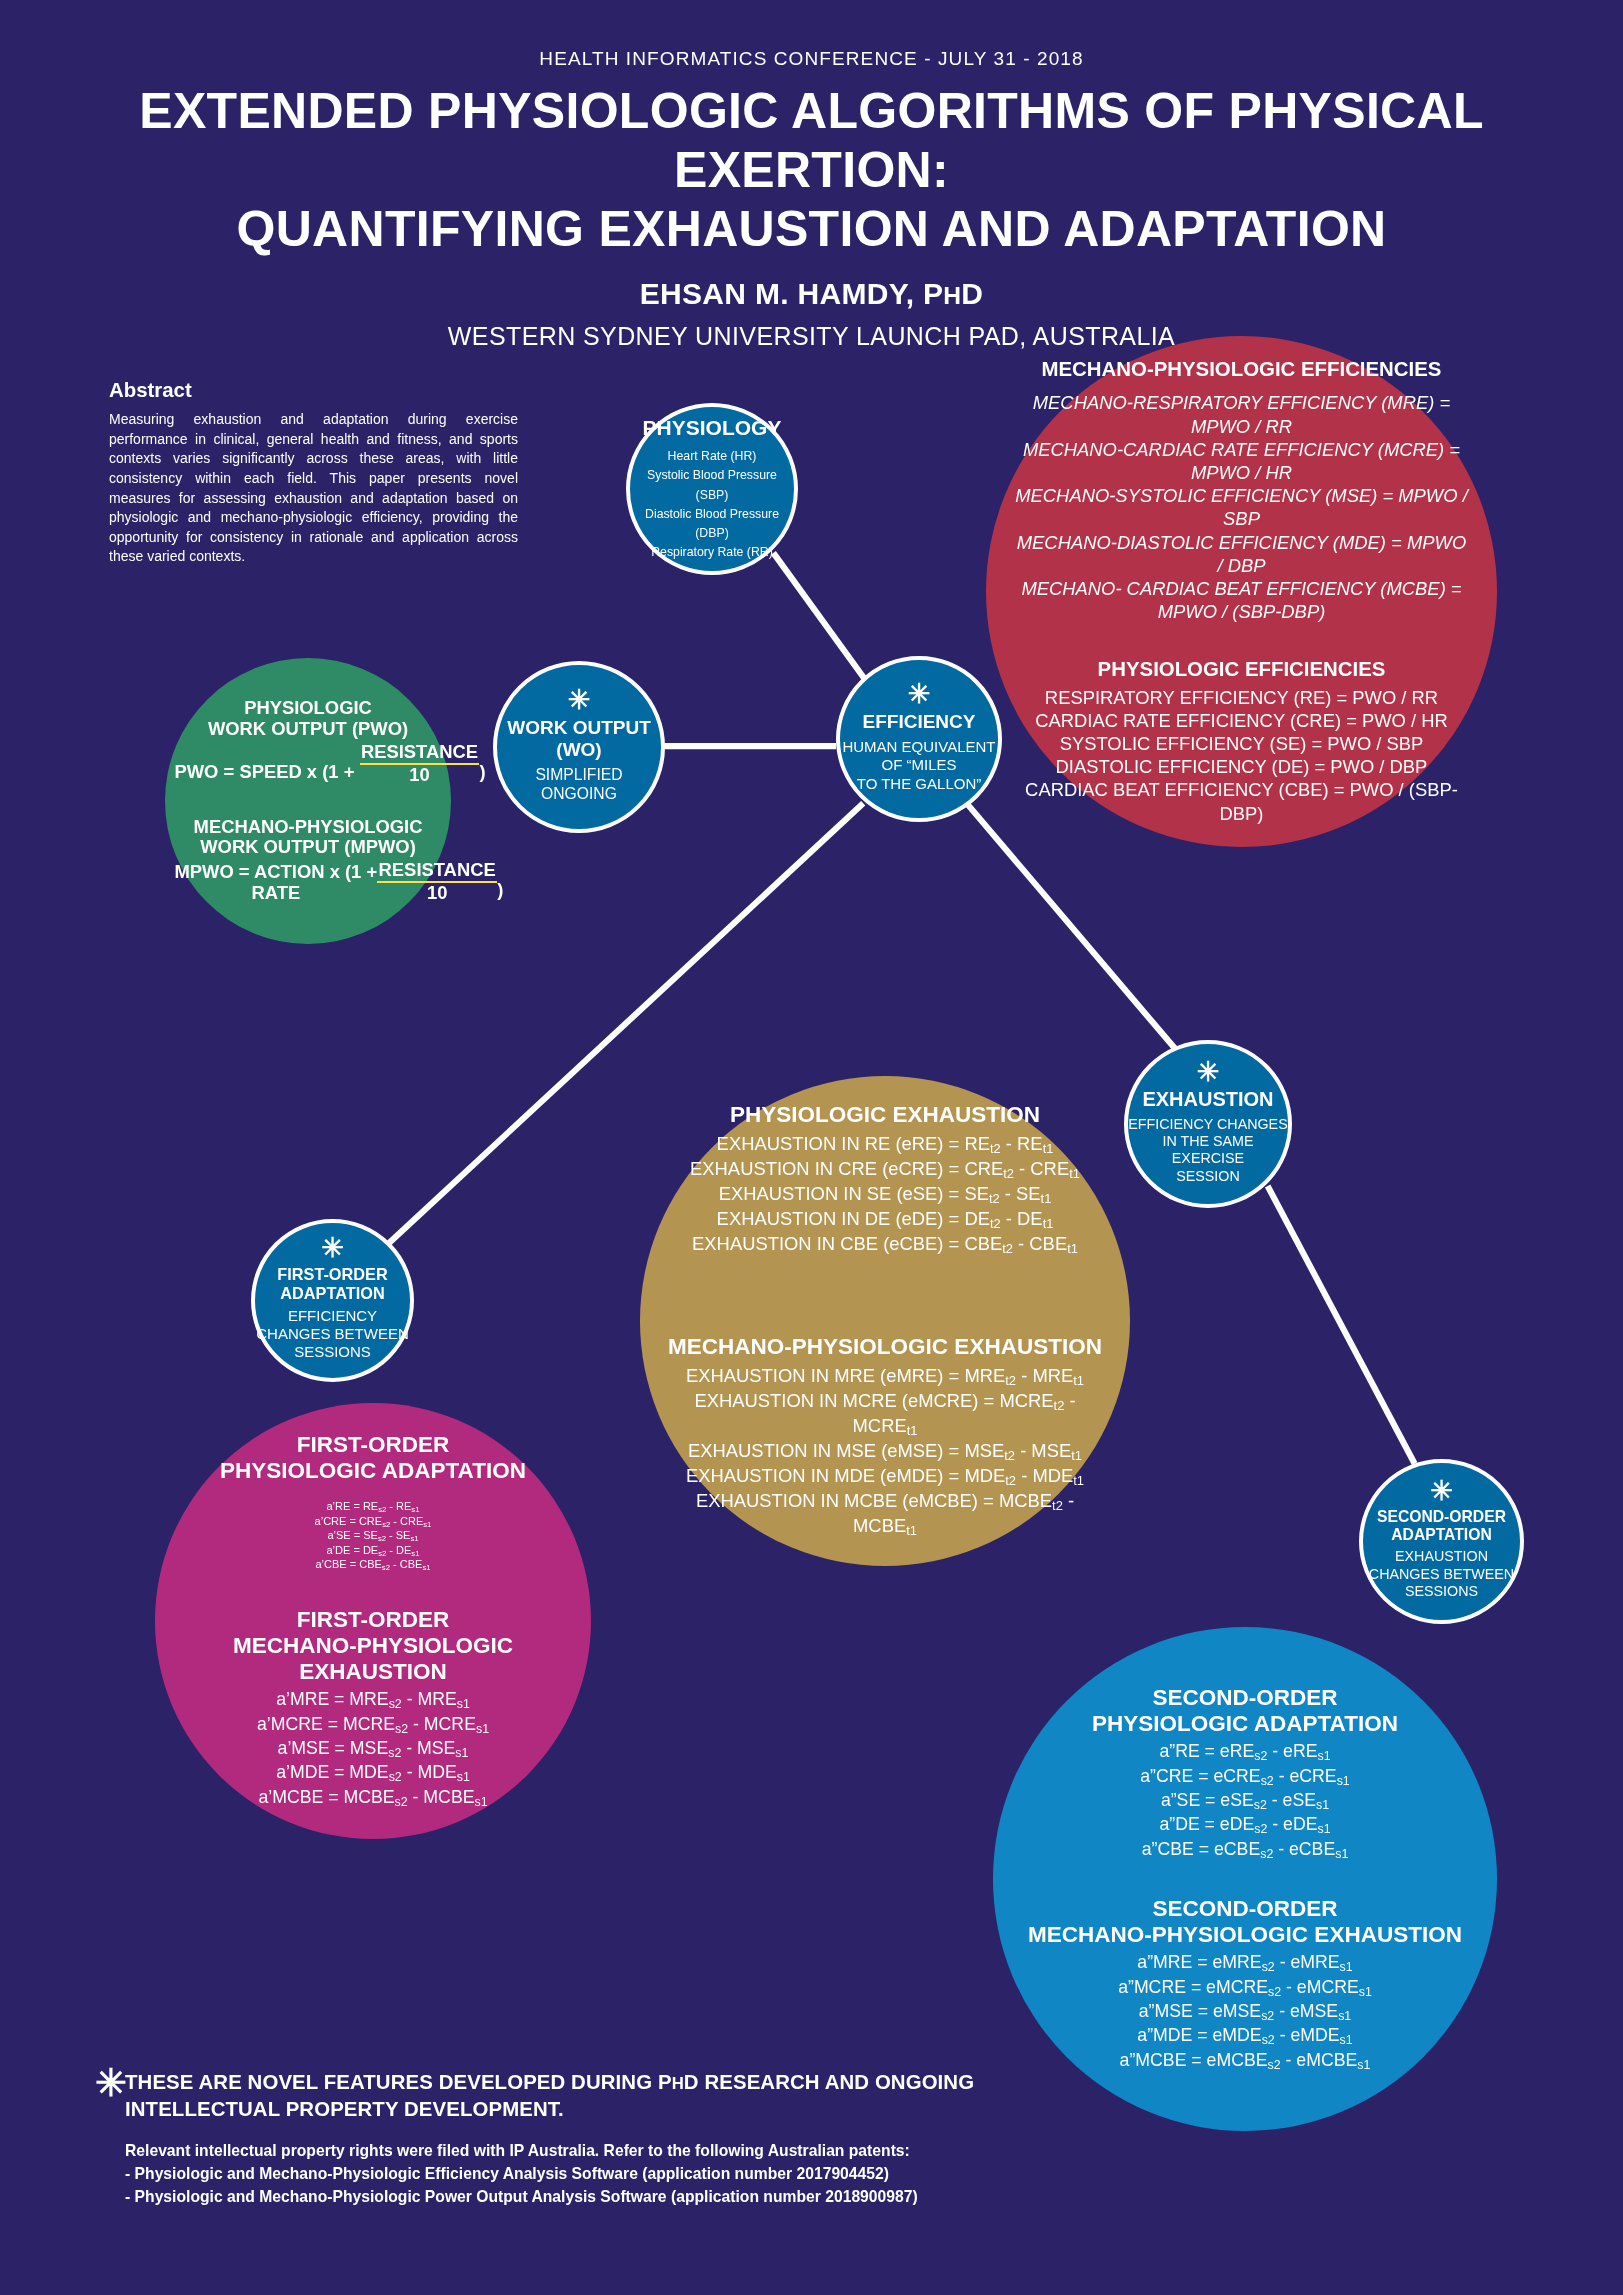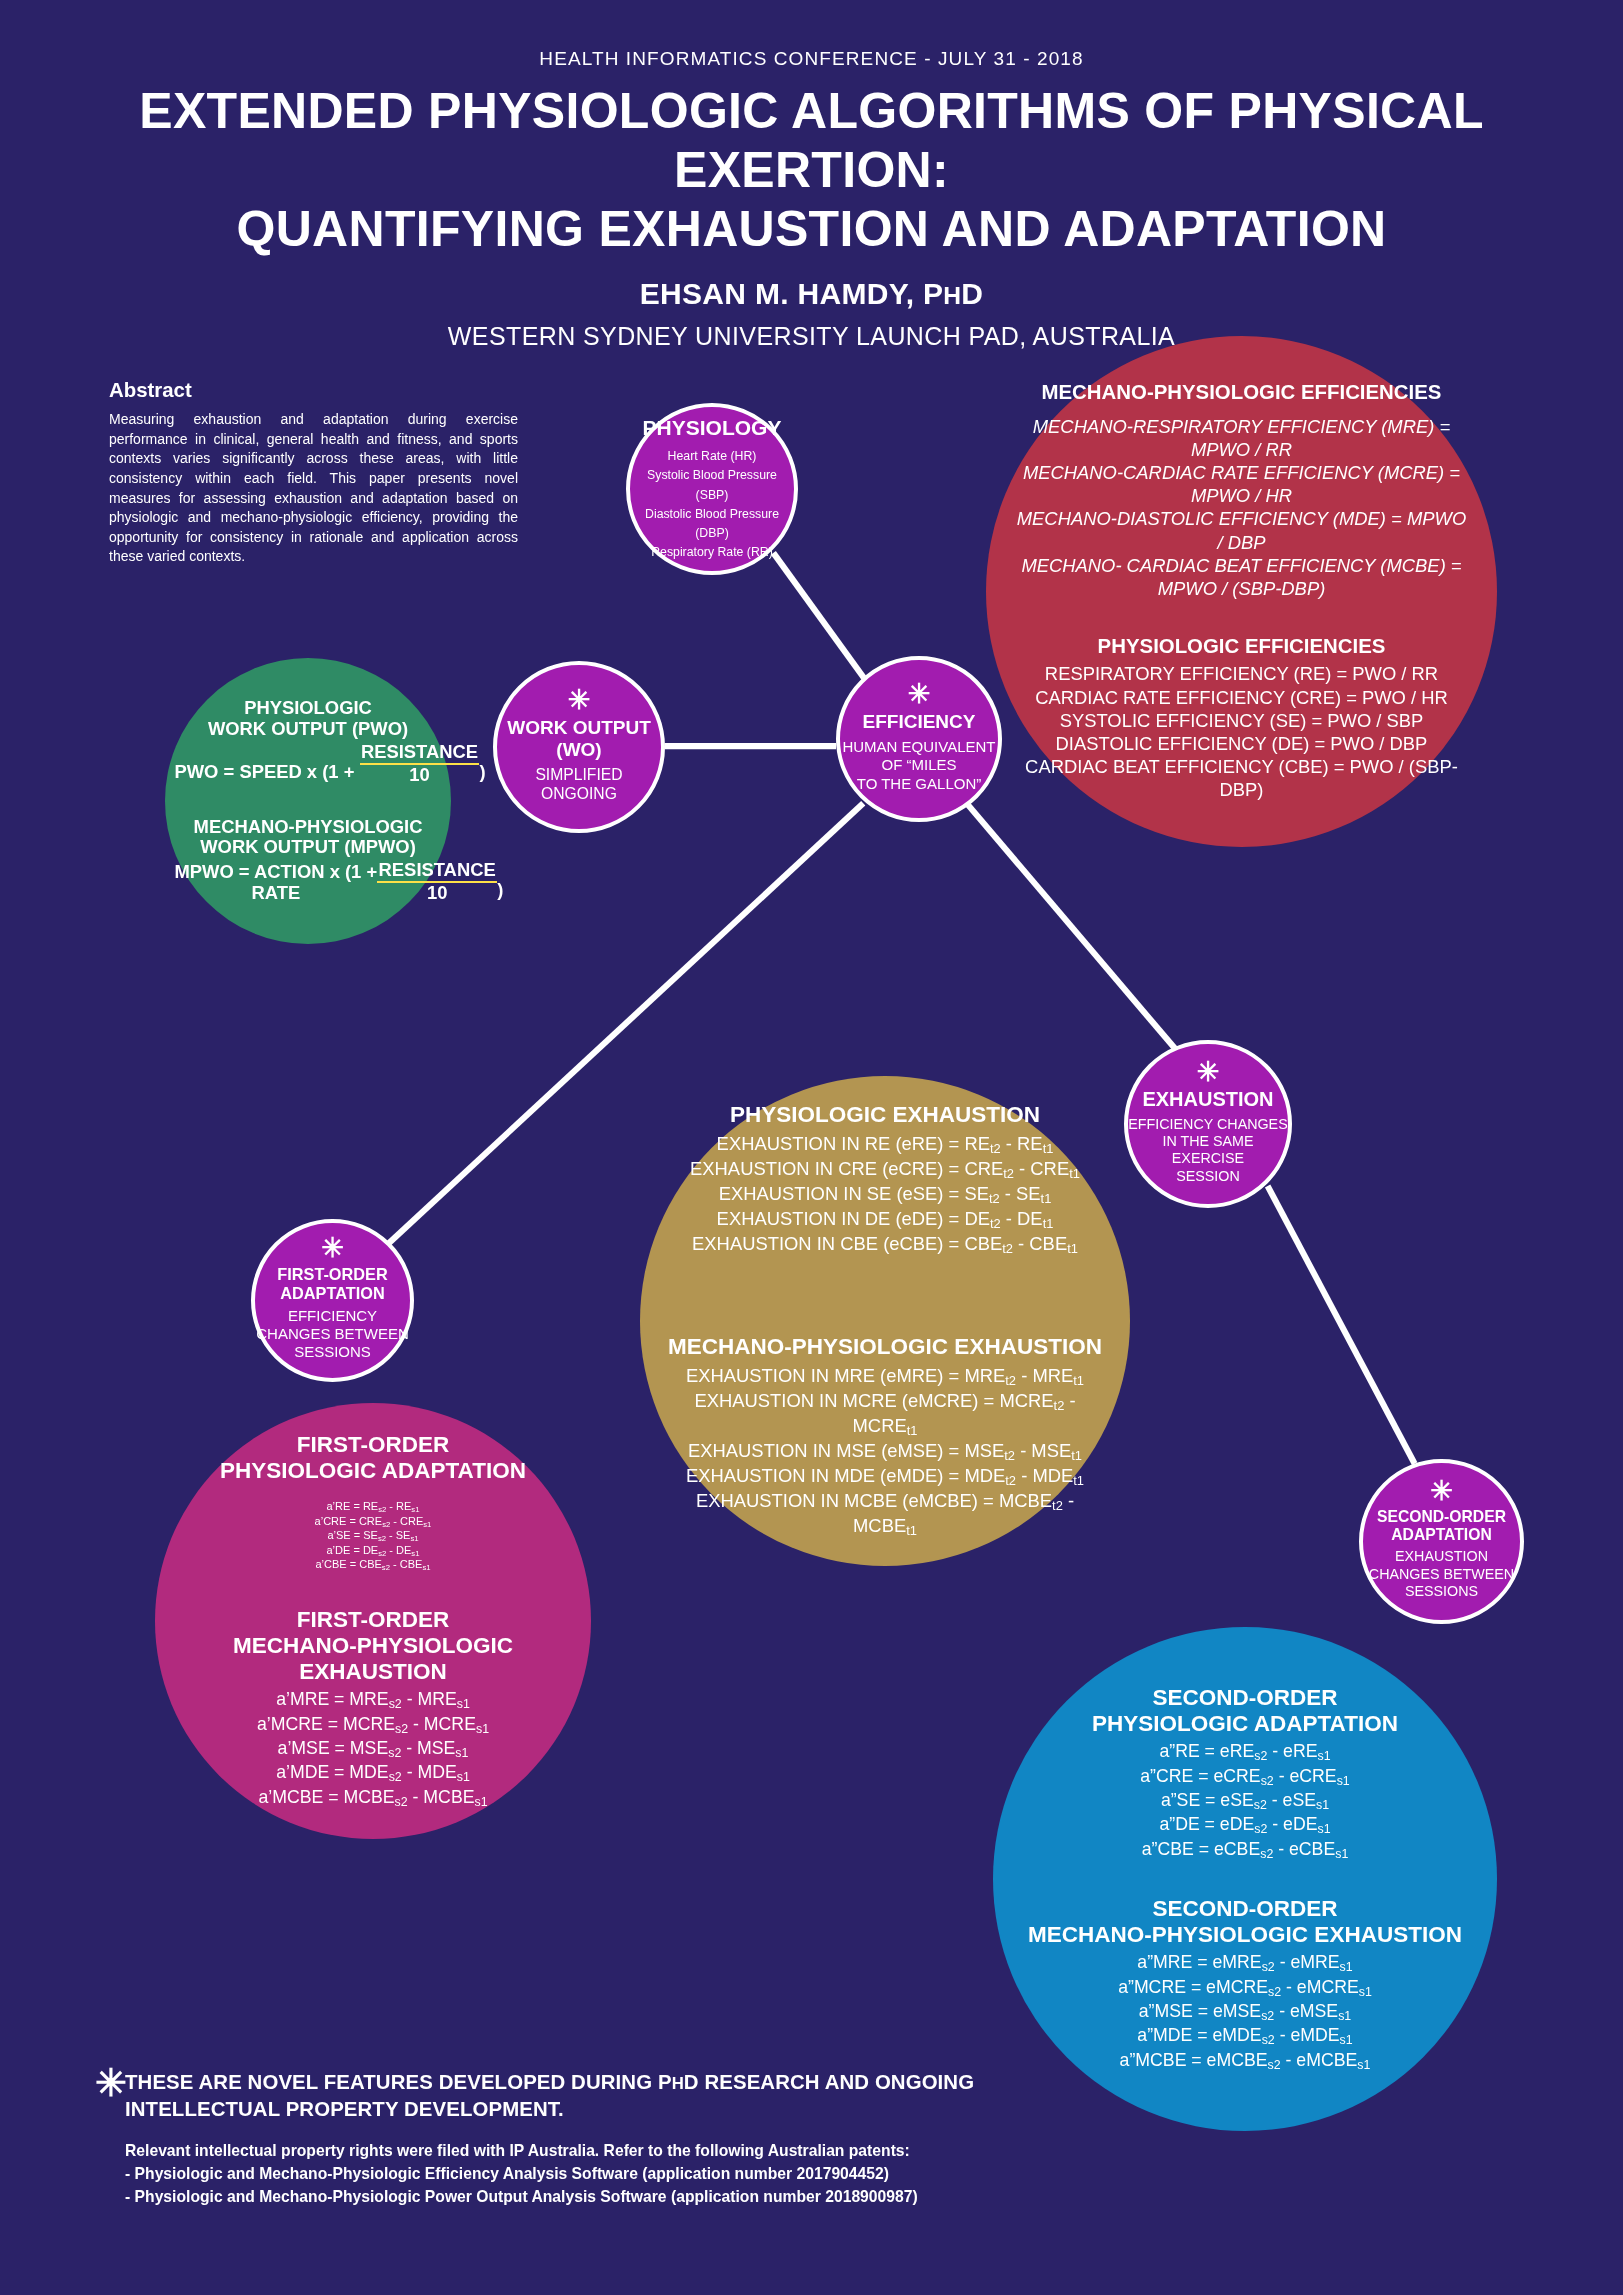--- a/index.html
+++ b/index.html
@@ -51,21 +51,21 @@
 
   #blob-red   { left: 986px; top: 336px;  width: 511px;  height: 511px;  background: #b23349; z-index: 2; }
   #blob-green { left: 165px;  top: 658px;  width: 286px;  height: 286px;  background: #2f8b65; z-index: 2; }
   #blob-gold  { left: 640px;  top: 1076px; width: 490px;  height: 490px;  background: #b39551; z-index: 2; gap: 40px; }
   #blob-pink  { left: 155px;  top: 1403px; width: 436px;  height: 436px;  background: #b22a7e; z-index: 2; }
   #blob-blue  { left: 993px; top: 1627px; width: 504px;  height: 504px;  background: #1186c4; z-index: 2; }
 
   
   .node {
     position: absolute; border-radius: 50%;
-    background: #a21caf; border: 4.8px solid #ffffff;
+    background: #0369a1; border: 4.8px solid #ffffff;
     display: flex; flex-direction: column; justify-content: center; align-items: center;
     text-align: center; z-index: 5;
   }
   .node .star { font-size: 27px; line-height: 0.7; font-weight: 700; margin-bottom: 6.8px; }
   .node .hd   { font-weight: 700; line-height: 1.16; }
   .node .ln   { font-weight: 400; line-height: 1.22; }
 
   #node-physiology { left: 626px;  top: 403px;  width: 172px; height: 172px; }
   #node-wo         { left: 493px;  top: 661px;  width: 172px; height: 172px; }
   #node-eff        { left: 836px; top: 656px;  width: 166px; height: 166px; }
@@ -121,20 +121,21 @@
   <h2>Abstract</h2>
   <p>Measuring exhaustion and adaptation during exercise performance in clinical, general health and fitness, and sports contexts varies significantly across these areas, with little  consistency within each field. This paper presents novel measures for assessing exhaustion and adaptation based on physiologic and mechano-physiologic efficiency, providing the opportunity for consistency in rationale and application across these varied contexts.</p>
 </section>
 
 <div class="blob" id="blob-red" style="padding:0 27px;">
   <div class="tblock">
     <div class="hd" style="font-size:20.4px;">MECHANO-PHYSIOLOGIC EFFICIENCIES</div>
     <div class="ln" style="font-size:18.4px;margin-top:10px;font-style:italic;">
         <div>MECHANO-RESPIRATORY EFFICIENCY (MRE) = MPWO / RR</div>
         <div>MECHANO-CARDIAC RATE EFFICIENCY (MCRE) = MPWO / HR</div>
+        <div>MECHANO-SYSTOLIC EFFICIENCY (MSE) = MPWO / SBP</div>
         <div>MECHANO-DIASTOLIC EFFICIENCY (MDE) = MPWO / DBP</div>
         <div>MECHANO- CARDIAC BEAT EFFICIENCY (MCBE) = MPWO / (SBP-DBP)</div>
       </div>
   </div>
   <div class="tblock" style="margin-top:35px;">
     <div class="hd" style="font-size:20.4px;">PHYSIOLOGIC EFFICIENCIES</div>
     <div class="ln" style="font-size:18.4px;margin-top:4.1px;">
         <div>RESPIRATORY EFFICIENCY (RE) = PWO / RR</div>
         <div>CARDIAC RATE EFFICIENCY (CRE) = PWO / HR</div>
         <div>SYSTOLIC EFFICIENCY (SE) = PWO / SBP</div>

